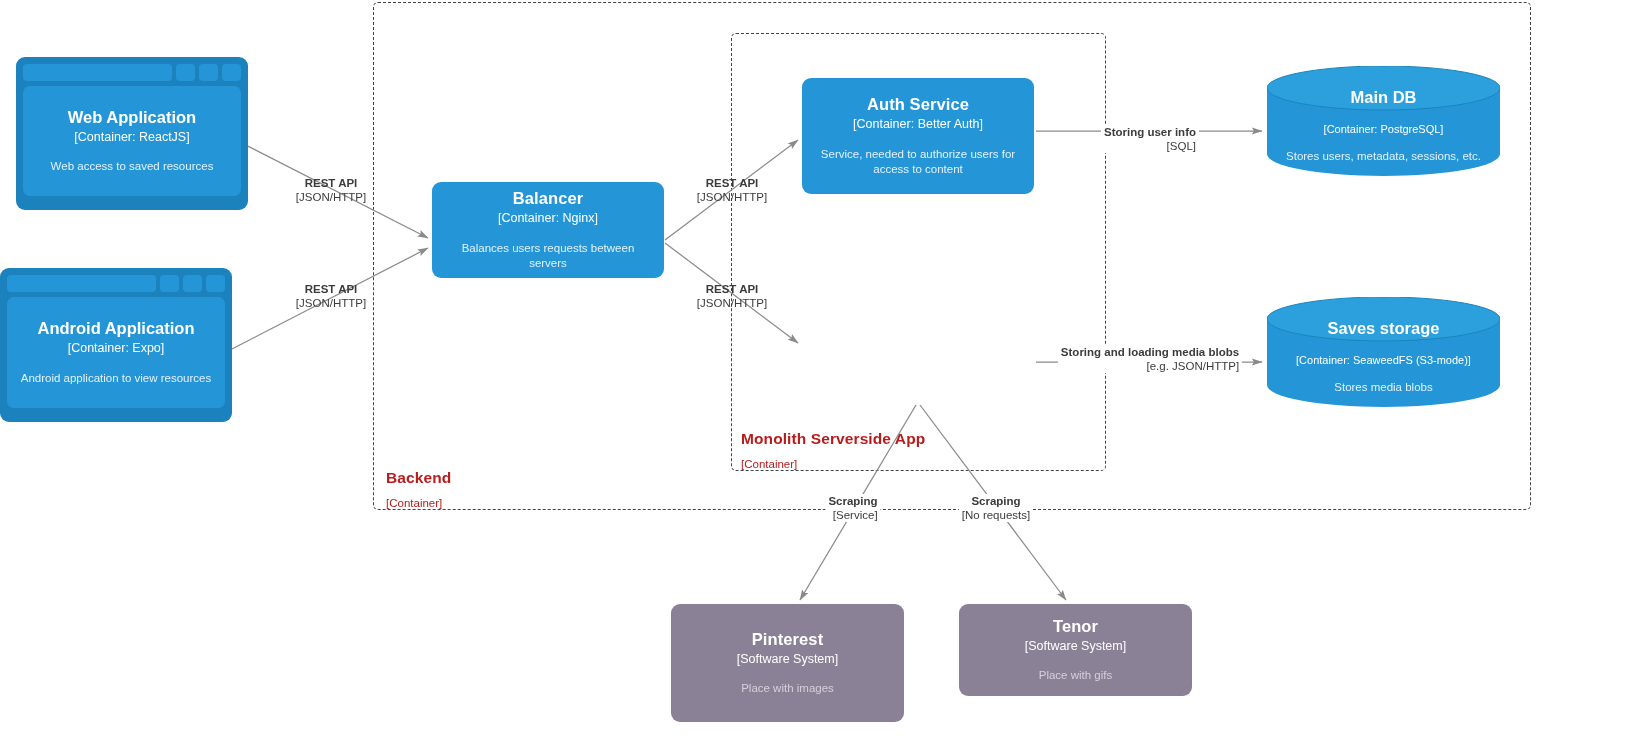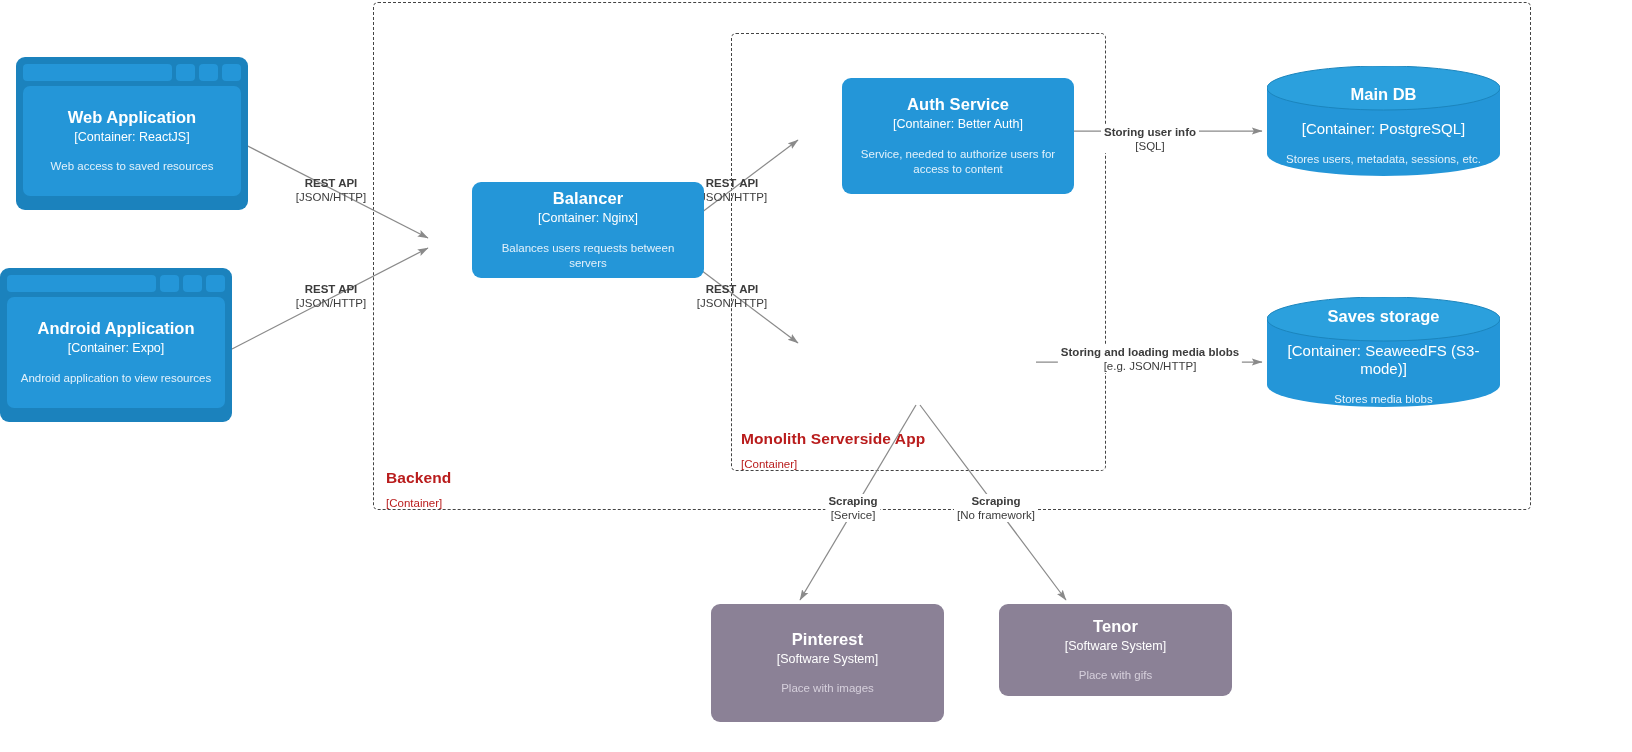--- a/index.html
+++ b/index.html
@@ -58,21 +58,20 @@
   .node {
     position: absolute;
     box-sizing: border-box;
     text-align: center;
     color: #ffffff;
     display: flex;
     flex-direction: column;
     align-items: center;
     justify-content: center;
     padding: 6px 17px;
-    margin-left: 40px;
   }
   .node .title {
     font-size: 16.5px;
     font-weight: bold;
     line-height: 1.2;
     letter-spacing: 0.1px;
   }
   .node .subtitle {
     font-size: 12.5px;
     font-weight: normal;
@@ -176,21 +175,21 @@
     color: #ffffff;
     padding: 16px 10px 6px;
     box-sizing: border-box;
   }
   .cyl-text .title {
     font-size: 16.5px;
     font-weight: bold;
     line-height: 1.2;
   }
   .cyl-text .subtitle {
-    font-size: 15px;
+    font-size: 11px;
     line-height: 1.25;
     margin-top: 15px;
   }
   .cyl-text .desc {
     font-size: 11.5px;
     line-height: 1.3;
     margin-top: 13px;
     color: #e2f1fb;
   }
 
@@ -205,20 +204,21 @@
   }
   .edge-label .etitle {
     font-size: 11.5px;
     font-weight: bold;
     display: block;
   }
   .edge-label .etech {
     font-size: 11.5px;
     font-weight: normal;
     display: block;
+    text-align: right;
   }
 </style>
 </head>
 <body>
 
 <div id="canvas">
 
   <div class="boundary" style="left:373px; top:2px; width:1158px; height:508px;"></div>
   <div class="boundary-label" style="left:386px; top:468px;">
     <span class="bname">Backend</span>
@@ -287,21 +287,21 @@
     <span class="etech">[e.g. JSON/HTTP]</span>
   </div>
 
   <div class="edge-label" style="left:853px; top:494px; background:#ffffff; padding:0 3px;">
     <span class="etitle">Scraping</span>
     <span class="etech">[Service]</span>
   </div>
 
   <div class="edge-label" style="left:996px; top:494px; background:#ffffff; padding:0 3px;">
     <span class="etitle">Scraping</span>
-    <span class="etech">[No framework]</span>
+    <span class="etech">[No requests]</span>
   </div>
 
   <div class="browser" style="left:16px; top:57px; width:232px; height:153px;">
     <div class="browser-chrome">
       <div class="urlbar"></div>
       <div class="dot"></div>
       <div class="dot"></div>
       <div class="dot"></div>
     </div>
     <div class="browser-body">

